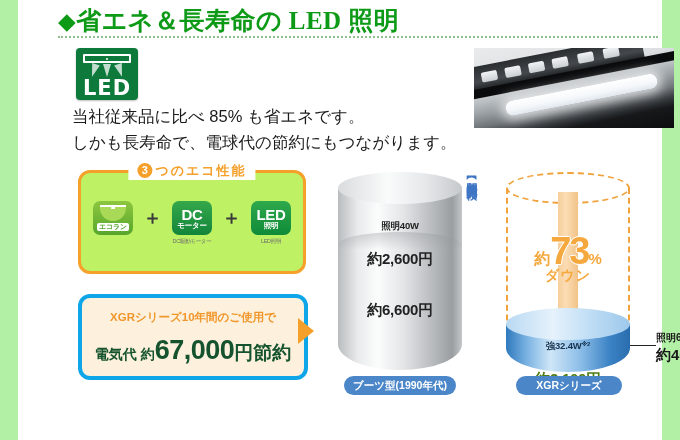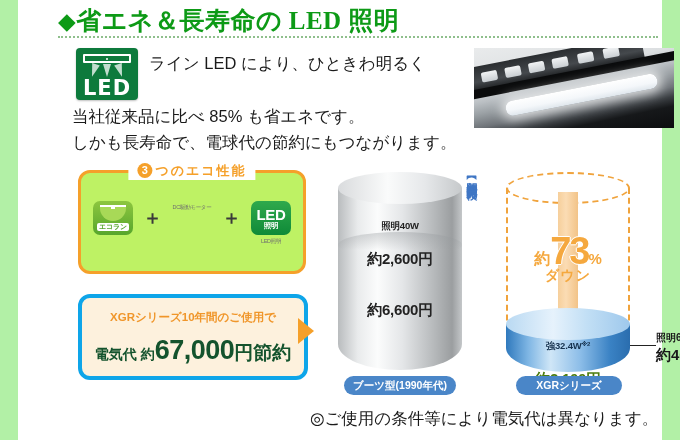--- a/index.html
+++ b/index.html
@@ -251,21 +251,20 @@
     <div class="dashrule"></div>
 
     <div class="ledicon">
       <div class="bar"></div>
       <div class="ray r1"></div>
       <div class="ray r2"></div>
       <div class="ray r3"></div>
       <div class="lbl">LED</div>
     </div>
 
-    <div class="copy l1">ライン LED により、ひときわ明るく</div>
     <div class="copy l3">当社従来品に比べ 85% も省エネです。</div>
     <div class="copy l4">しかも長寿命で、電球代の節約にもつながります。</div>
 
     <div class="photo">
       <div class="ph-bg"></div>
       <div class="ph-panel">
         <div class="ph-btn" style="left:12px"></div>
         <div class="ph-btn" style="left:36px"></div>
         <div class="ph-btn" style="left:60px"></div>
         <div class="ph-btn" style="left:84px"></div>
@@ -288,20 +287,24 @@
             <div class="chip green">
               <div class="leaf"></div>
               <div class="ecolbl">エコラン</div>
             </div>
             <div class="chipcap"></div>
           </div>
 
           <div class="plus">＋</div>
 
           <div class="chip-wrap">
+            <div class="chip dc">
+              <div class="big">DC</div>
+              <div class="sml">モーター</div>
+            </div>
             <div class="chipcap">DC駆動モーター</div>
           </div>
 
           <div class="plus">＋</div>
 
           <div class="chip-wrap">
             <div class="chip led">
               <div class="big">LED</div>
               <div class="sml">照明</div>
             </div>
@@ -366,15 +369,14 @@
         <div class="callout">
           <div class="w">照明6W</div>
           <div class="y">約400円</div>
         </div>
 
         <div class="pill p1">ブーツ型(1990年代)</div>
         <div class="pill p2">XGRシリーズ</div>
       </div>
     </div>
 
-    <div class="footnote">◎ご使用の条件等により電気代は異なります。</div>
   </div>
 </div>
 
 </body></html>

